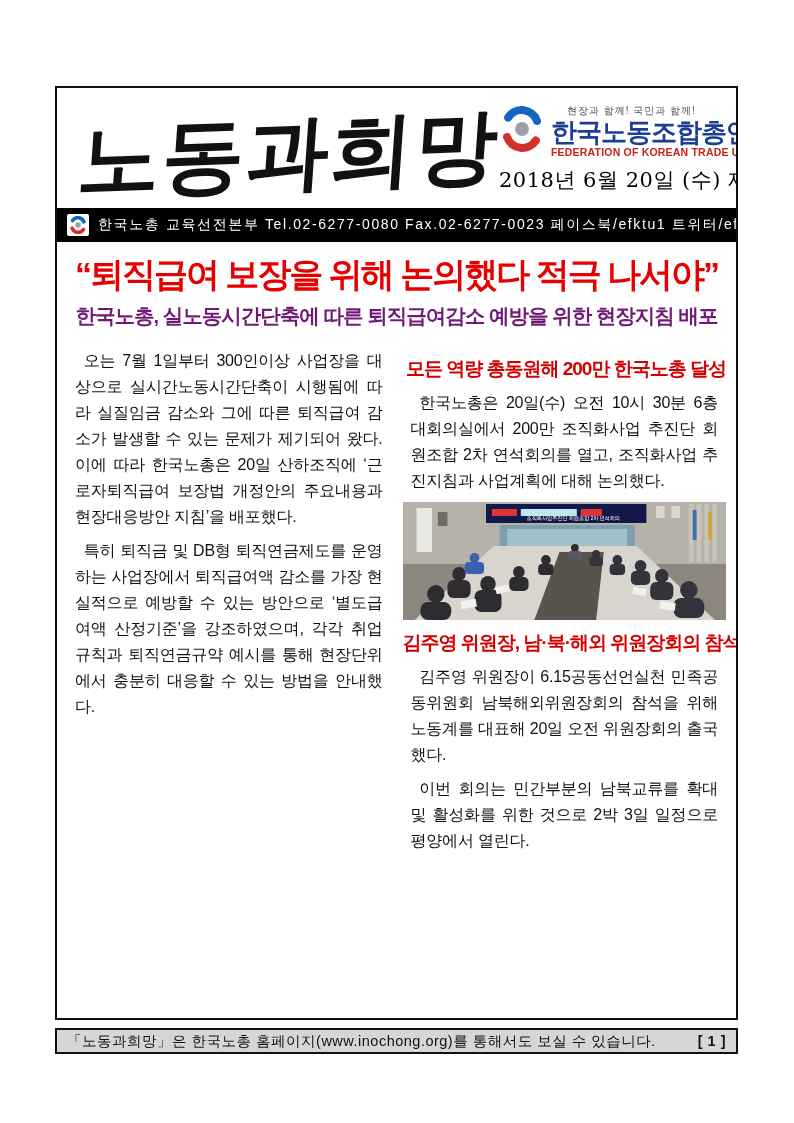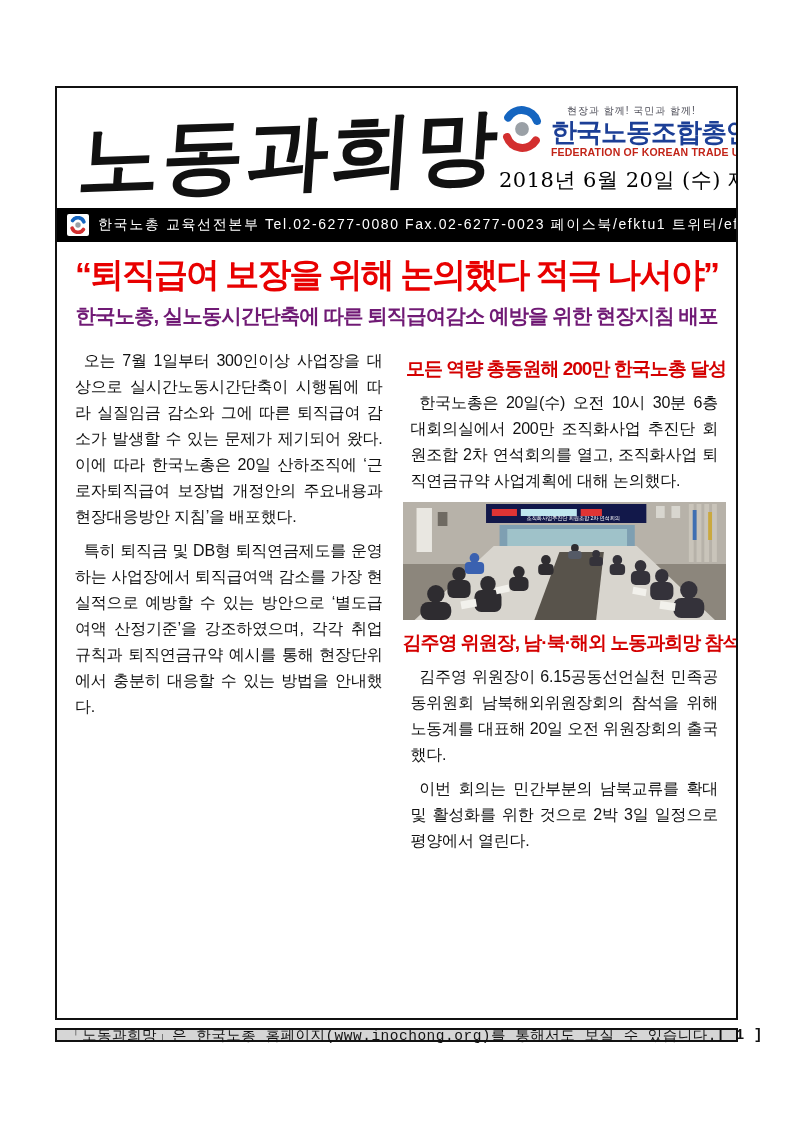--- a/index.html
+++ b/index.html
@@ -37,24 +37,24 @@
   .col{flex:1;min-width:0;font-size:16px;line-height:26px;text-align:justify;
        word-break:break-all;letter-spacing:-.2px;}
   .col p{margin:8px;text-indent:.55em;}
   .col h2{margin:10px 0 3px;font-size:19px;font-weight:900;color:#d40000;
           text-align:center;letter-spacing:-1px;white-space:nowrap;text-indent:0;}
   .col h2.first{margin-top:16px;text-align:right;}
   
   .photo{width:100%;height:118px;margin:7px 0 5px;line-height:0;}
   .photo svg{width:100%;height:100%;display:block;}
   
-  .footer{position:absolute;left:55px;top:1028px;width:683px;height:14px;
+  .footer{position:absolute;left:55px;top:1028px;width:683px;height:26px;
           border:2px solid #111;background:#d6d6d6;box-sizing:border-box;
           display:flex;align-items:center;justify-content:space-between;
-          padding:0 10px;font-size:14.5px;letter-spacing:.5px;white-space:nowrap;font-family:Liberation Mono, monospace;}
+          padding:0 10px;font-size:14.5px;letter-spacing:.5px;white-space:nowrap;}
   .pagenum{font-weight:bold;}
 </style>
 </head>
 <body>
 
 <div class="page">
 
   <div class="main-box">
 
     <div class="header">
@@ -94,21 +94,21 @@
 
     <div class="columns">
 
       <div class="col">
         <p>오는 7월 1일부터 300인이상 사업장을 대상으로 실시간노동시간단축이 시행됨에 따라 실질임금 감소와 그에 따른 퇴직급여 감소가 발생할 수 있는 문제가 제기되어 왔다. 이에 따라 한국노총은 20일 산하조직에 ‘근로자퇴직급여 보장법 개정안의 주요내용과 현장대응방안 지침’을 배포했다.</p>
         <p><span>특히 퇴직금 및 DB형 퇴직연금제도를 운영하는 사업장에서 퇴직급여액 감소를 가장 현실적으로 예방할 수 있는 방안으로 ‘별도급여액 산정기준’을 강조하였으며, 각각 취업규칙과 퇴직연금규약 예시를 통해 현장단위에서 충분히 대응할 수 있는 방법을 안내했다.</span></p>
       </div>
 
       <div class="col">
         <h2 class="first">모든 역량 총동원해 200만 한국노총 달성</h2>
-        <p>한국노총은 20일(수) 오전 10시 30분 6층 대회의실에서 200만 조직화사업 추진단 회원조합 2차 연석회의를 열고, 조직화사업 퇴직연금규약 사업계획에 대해 논의했다.</p>
+        <p>한국노총은 20일(수) 오전 10시 30분 6층 대회의실에서 200만 조직화사업 추진단 회원조합 2차 연석회의를 열고, 조직화사업 추진지침과 사업계획에 대해 논의했다.</p>
 
         <div class="photo">
           <svg viewBox="0 0 335 118" preserveAspectRatio="none">
             <rect x="0" y="0" width="335" height="62" fill="#b7b2a9"></rect>
             <rect x="0" y="62" width="335" height="56" fill="#8c867c"></rect>
             <rect x="14" y="6" width="16" height="44" fill="#e9e7e1"></rect>
             <rect x="36" y="10" width="10" height="14" fill="#6f6a62"></rect>
             <rect x="86" y="2" width="166" height="19" fill="#12184a"></rect>
             <rect x="92" y="7" width="26" height="7" fill="#e03434"></rect>
             <rect x="122" y="7" width="58" height="7" fill="#bfe6ee"></rect>
@@ -159,21 +159,21 @@
             <g fill="#f2f1ec">
               <rect x="96" y="84" width="14" height="7" transform="rotate(-12 103 87)"></rect>
               <rect x="60" y="98" width="16" height="8" transform="rotate(-10 68 102)"></rect>
               <rect x="238" y="86" width="14" height="7" transform="rotate(10 245 89)"></rect>
               <rect x="266" y="100" width="16" height="8" transform="rotate(8 274 104)"></rect>
             </g>
           </svg>
         </div>
 
 
-        <h2>김주영 위원장, 남·북·해외 노동과희망 참석</h2>
+        <h2>김주영 위원장, 남·북·해외 위원장회의 참석</h2>
         <p>김주영 위원장이 6.15공동선언실천 민족공동위원회 남북해외위원장회의 참석을 위해 노동계를 대표해 20일 오전 위원장회의 출국했다.</p>
         <p>이번 회의는 민간부분의 남북교류를 확대 및 활성화를 위한 것으로 2박 3일 일정으로 평양에서 열린다.</p>
       </div>
 
     </div>
   </div>
 
   <div class="footer">
     <span>「노동과희망」은 한국노총 홈페이지(www.inochong.org)를 통해서도 보실 수 있습니다.</span>
     <span class="pagenum">[ 1 ]</span>

